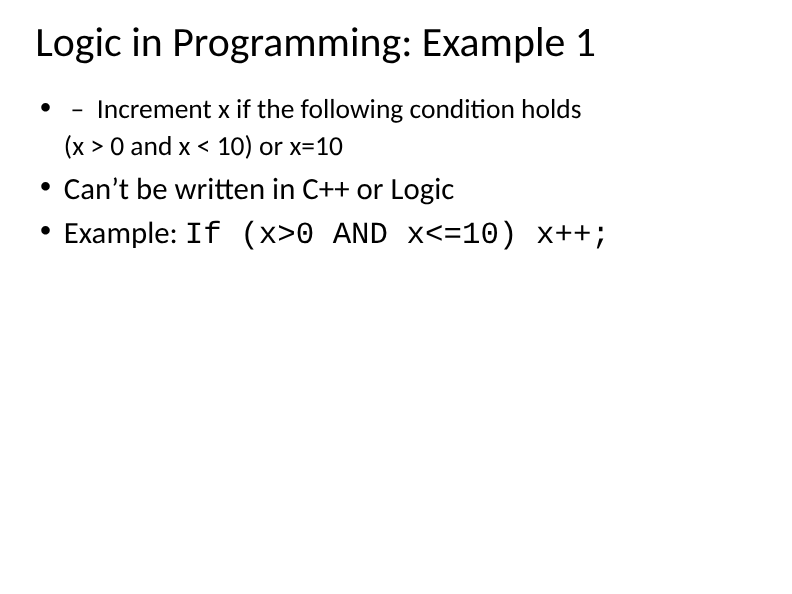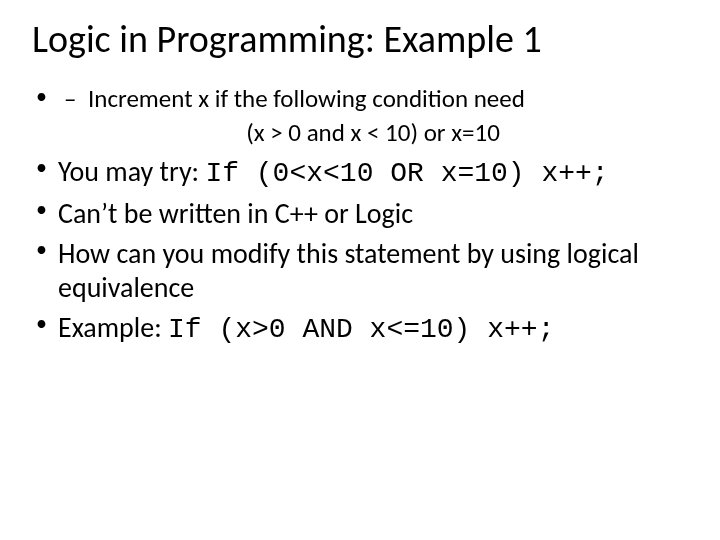--- a/index.html
+++ b/index.html
@@ -53,21 +53,21 @@
     padding-left: 30px;
     margin: 0;
   }
   ul.lvl2 > li::before {
     content: "–";
     position: absolute;
     left: 6px;
     top: 0;
   }
   .center-line {
-    text-align: center;
+    text-align: left;
     font-size: 25px;
     margin: 2px 0 4px 0;
     padding-left: 0;
   }
   .mono {
     font-family: "Courier New", Courier, monospace;
   }
   .try-line .label { display:inline; }
   .try-line .code { display:inline; }
 </style>
@@ -75,32 +75,28 @@
 <body>
 
 <div class="slide">
 
   <h1 class="title">Logic in Programming: Example 1</h1>
 
   <ul class="lvl1">
 
     <li>
       <ul class="lvl2">
-        <li>Increment x if the following condition need</li>
+        <li>Increment x if the following condition holds</li>
       </ul>
       <div class="center-line">(x &gt; 0 and x &lt; 10) or x=10</div>
     </li>
 
-    <li class="try-line">
-      <span class="label">You may try: </span><span class="mono code">If (0&lt;x&lt;10 OR x=10) x++;</span>
-    </li>
 
     <li>Can’t be written in C++ or Logic</li>
 
-    <li>How can you modify this statement by using logical equivalence</li>
 
     <li class="try-line">
       <span class="label">Example: </span><span class="mono code">If (x&gt;0 AND x&lt;=10) x++;</span>
     </li>
 
   </ul>
 
 </div>
 
 </body></html>

